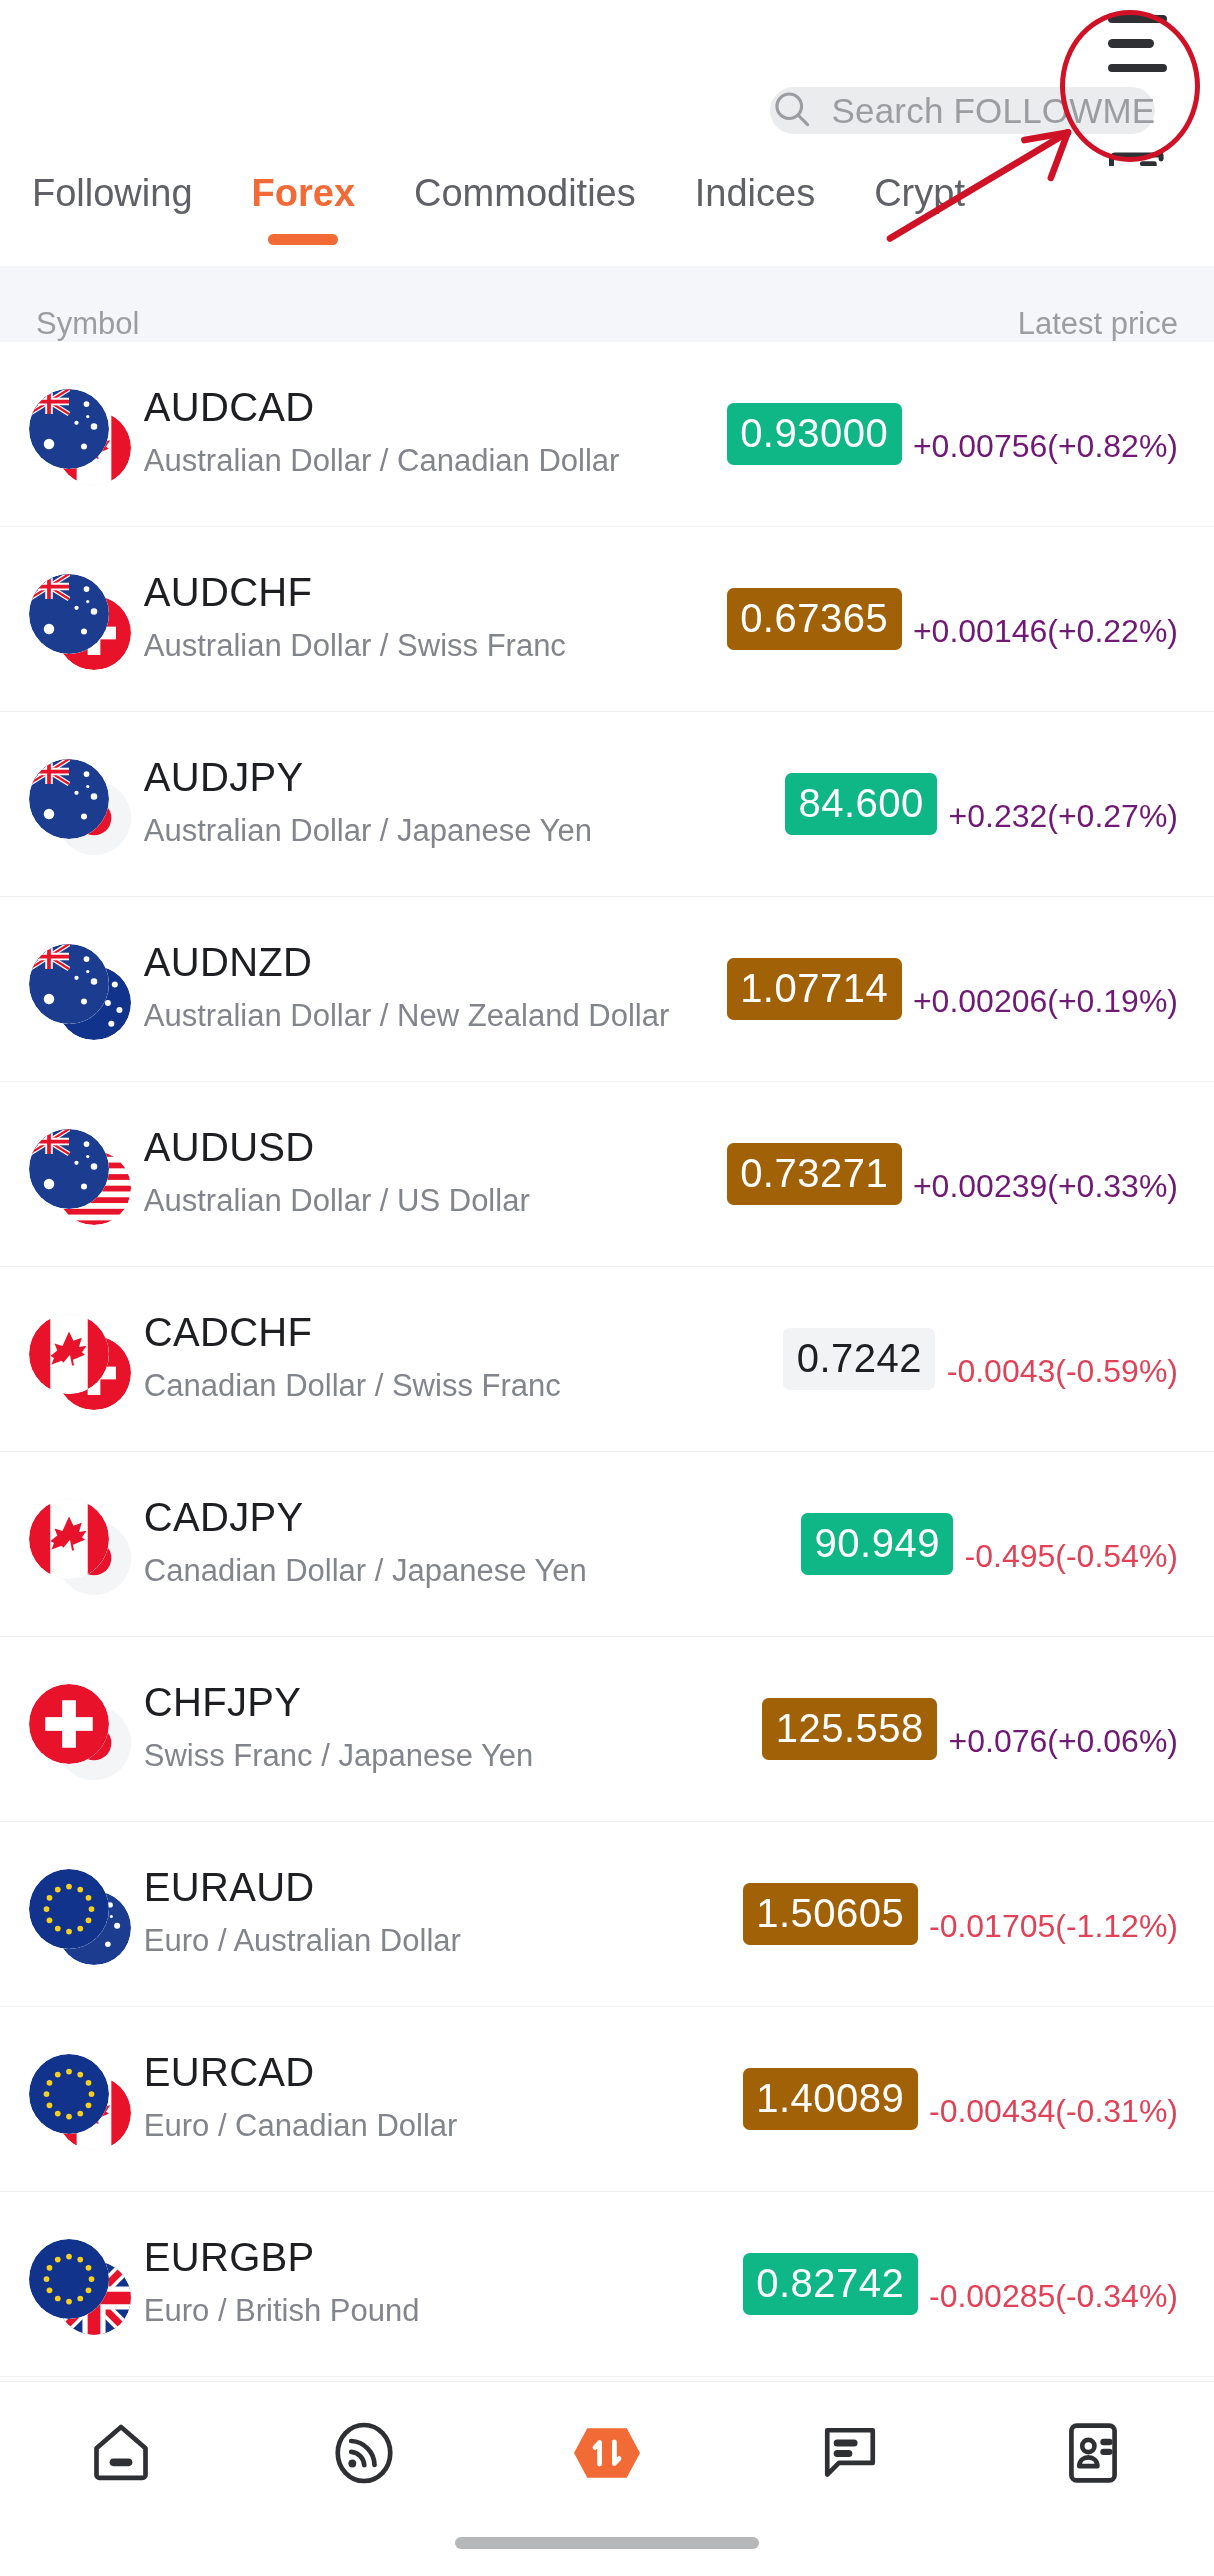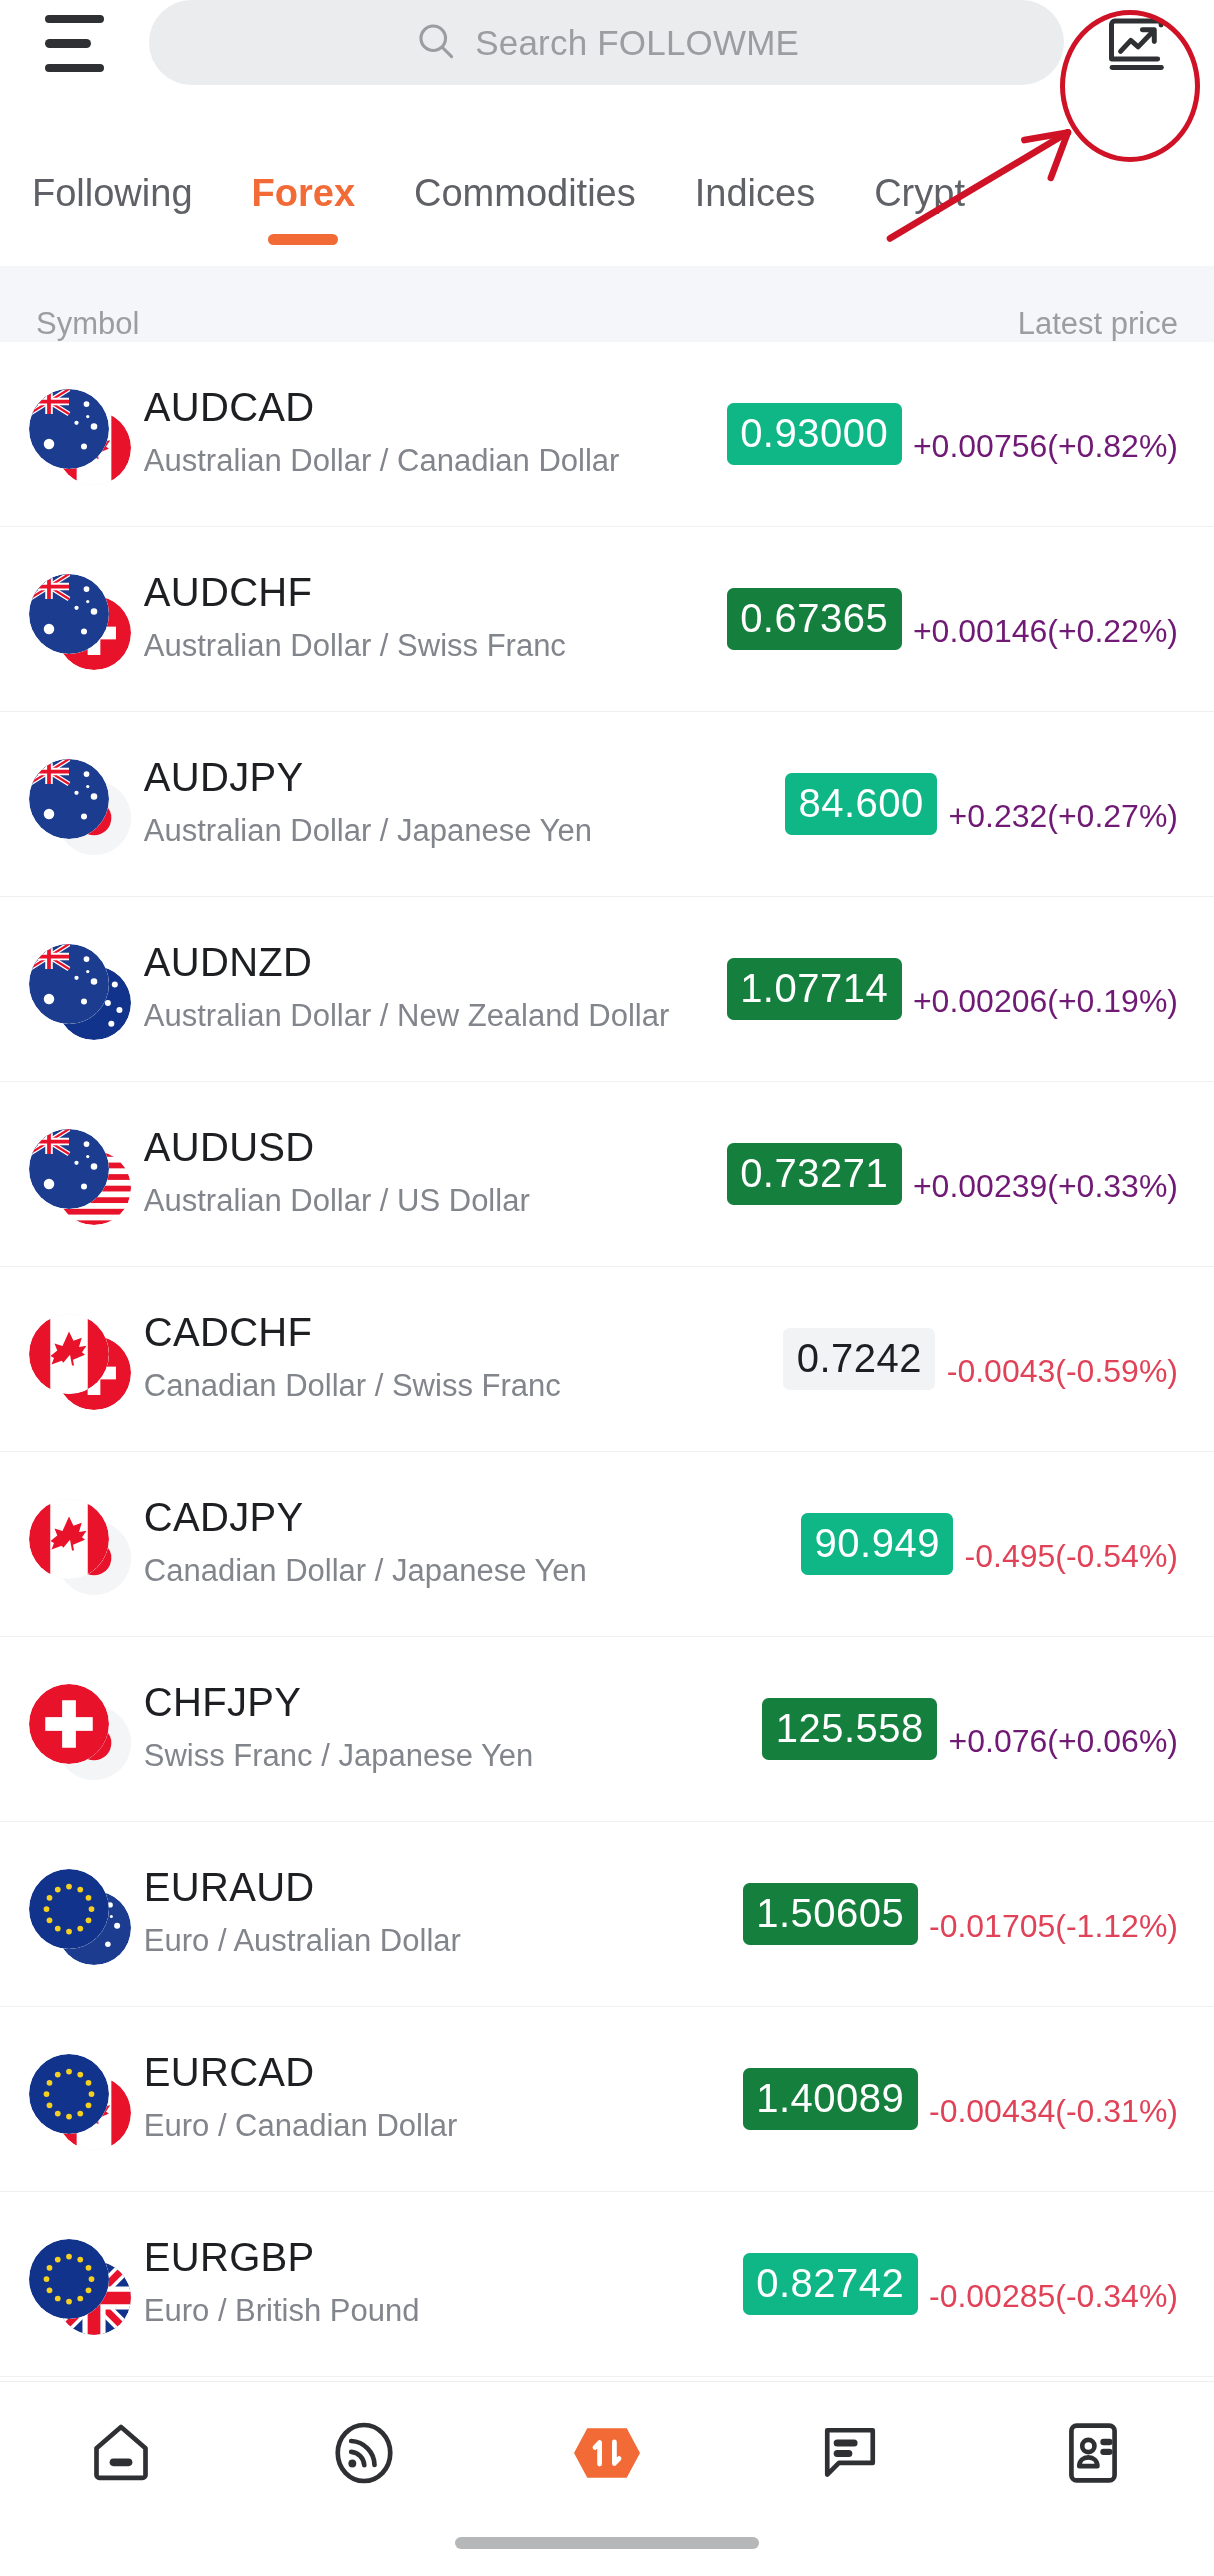--- a/index.html
+++ b/index.html
@@ -5,21 +5,21 @@
   * { margin:0; padding:0; box-sizing:border-box; }
   html,body {
     width:1214px; height:2576px;
     background:#ffffff;
     font-family:"Liberation Sans", sans-serif;
     overflow:hidden;
   }
   #app { position:relative; width:1214px; height:2576px; background:#fff; }
 
   
-  .topbar { height:166px; display:flex; align-items:flex-start; padding:0 32px; background:#fff; }
+  .topbar { height:166px; display:flex; align-items:flex-end; padding:0 32px; background:#fff;flex-direction:column; }
   .hamburger { width:87px; height:87px; display:flex; flex-direction:column; justify-content:center; align-items:flex-start; gap:16px; padding-left:13.3px; flex:0 0 auto; cursor:pointer; }
   .hamburger i { display:block; height:8.5px; background:#2f3033; border-radius:4.7px; }
   .hamburger i:nth-child(1){ width:59px; }
   .hamburger i:nth-child(2){ width:46px; }
   .hamburger i:nth-child(3){ width:59px; }
 
   .searchbar { flex:1 1 auto; height:85px; margin-left:30px; margin-right:26.6px; background:#ebecee; border-radius:43px; display:flex; align-items:center; justify-content:center; }
   .search-inner { display:flex; align-items:center; gap:17px; }
   .search-ph { color:#9b9da1; font-size:35px; letter-spacing:0.2px; white-space:nowrap; }
 
@@ -48,21 +48,21 @@
   .flag.front { width:80px; height:80px; left:0; top:5.7px; z-index:2; background:#f2f3f5; }
   .flag svg { display:block; width:100%; height:100%; }
 
   .sym { flex:1 1 auto; min-width:0; }
   .sym .code { font-size:40px; color:#1d1f22; line-height:1.15; letter-spacing:0.3px; }
   .sym .name { font-size:31px; color:#82858b; line-height:1.5; margin-top:7.6px; white-space:nowrap; }
 
   .quote { flex:0 0 auto; text-align:right; display:flex; flex-direction:row; align-items:flex-end; gap:11.4px; }
   .price { display:inline-block; font-size:40px; line-height:1; padding:10.4px 13.3px 12.3px 13.3px; border-radius:6.6px; letter-spacing:0.5px; }
   .price.up { background:#0fb787; color:#ffffff; }
-  .price.down { background:#15803d; color:#ffffff; }
+  .price.down { background:#a16207; color:#ffffff; }
   .price.flat { background:#f2f3f5; color:#1d1f22; }
   .chg { font-size:32px; white-space:nowrap; }
   .chg.pos { color:#701a75; }
   .chg.neg { color:#e04258; }
 
   
   .bottomnav { position:absolute; left:0; bottom:0; width:1214px; height:195px; background:#fff; border-top:0.9px solid #eceef0; }
   .navrow { height:142px; display:flex; align-items:center; }
   .navitem { flex:1 1 0; display:flex; align-items:center; justify-content:center; cursor:pointer; }
   .navitem svg { display:block; }

